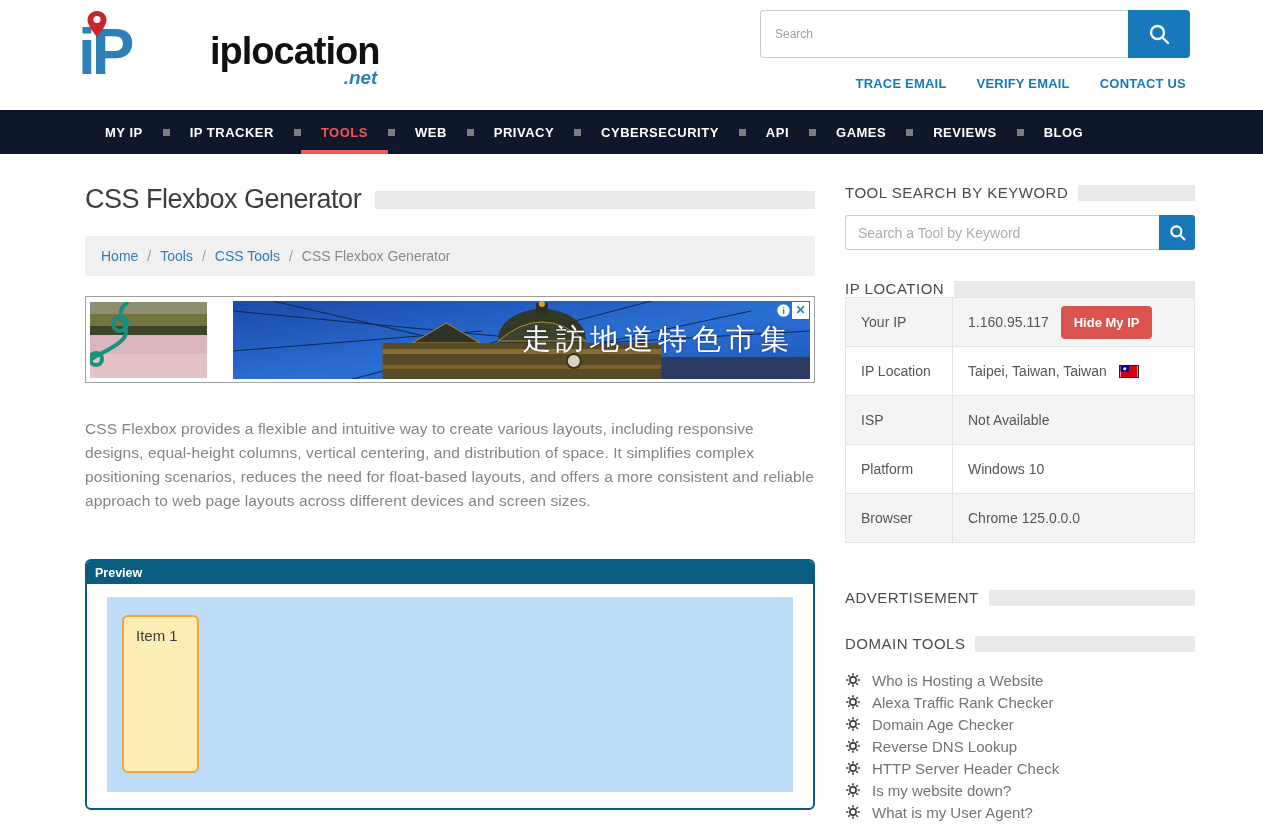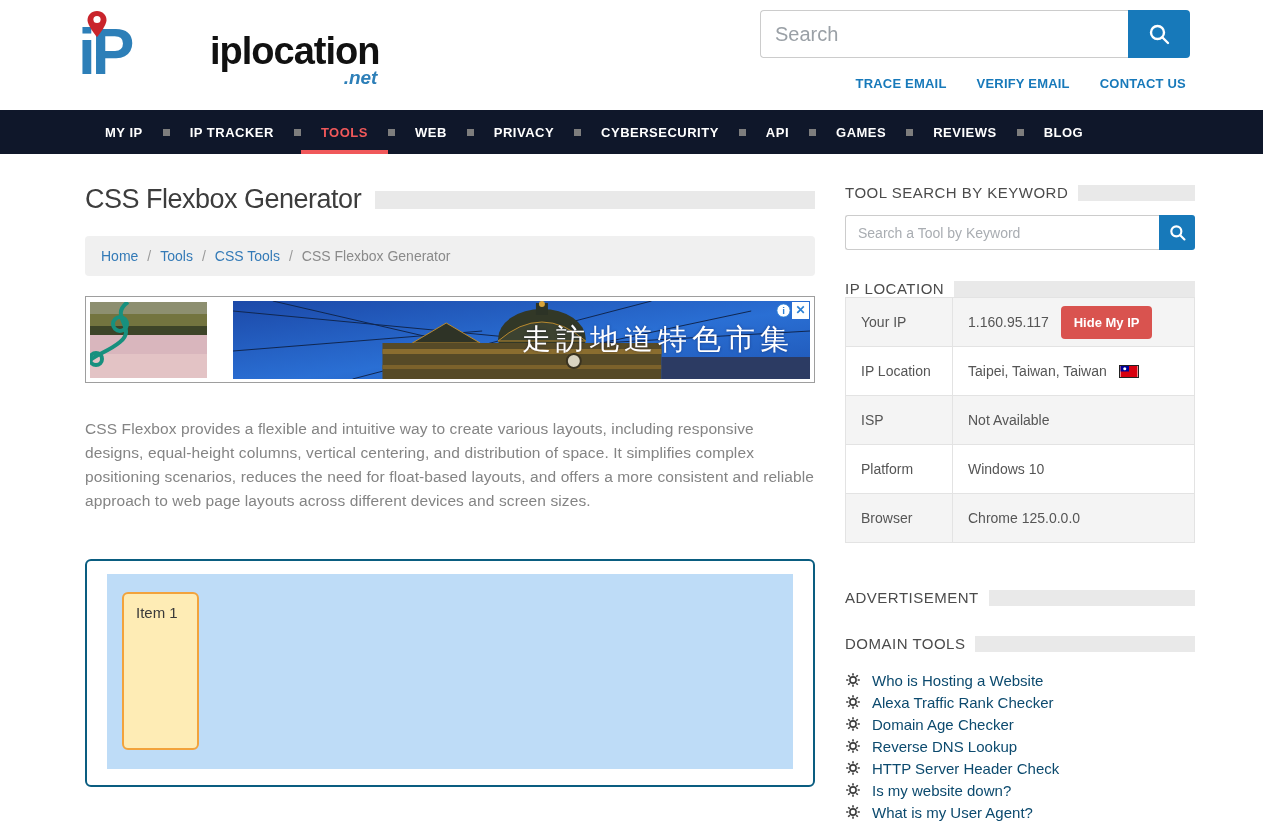--- a/index.html
+++ b/index.html
@@ -12,21 +12,21 @@
   .logo { position:absolute; left:78px; top:12px; display:flex; align-items:flex-start; cursor:pointer; }
   .logo-mark { position:relative; width:130px; height:80px; }
   .mark-text { font-size:64px; font-weight:bold; color:#2d7fb8; letter-spacing:-4px; line-height:80px; }
   .pin { position:absolute; left:8px; top:-2px; }
   .logo-text { position:relative; margin-left:2px; margin-top:18px; }
   .logo-word { font-size:38px; font-weight:bold; color:#111; letter-spacing:-1px; }
   .logo-tld { position:absolute; right:2px; bottom:-16px; font-size:19px; font-weight:bold; color:#2d7fb8;font-style:italic; }
 
   .header-search { position:absolute; top:10px; right:73px; display:flex; }
   .header-search input { width:368px; height:48px; border:1px solid #ccc; border-right:none;
-     border-radius:4px 0 0 4px; padding:0 14px; font-size:20px; color:#14532d; outline:none; }
+     border-radius:4px 0 0 4px; padding:0 14px; font-size:12px; color:#14532d; outline:none; }
   .header-search input::placeholder { color:#9aa0a6; }
   .search-btn { width:62px; height:48px; background:#1779ba; border:none; border-radius:0 4px 4px 0;
      display:flex; align-items:center; justify-content:center; cursor:pointer; }
   .header-links { position:absolute; top:76px; right:77px; display:flex; gap:30px; }
   .header-links a { font-size:13px; font-weight:bold; color:#1779ba; text-decoration:none; letter-spacing:0.2px; }
 
   
   .nav { height:44px; background:#0f172a; display:flex; align-items:stretch; padding-left:85px; }
   .nav-item { display:flex; align-items:center; padding:0 20px; font-size:13px; font-weight:bold;
      color:#fff; letter-spacing:0.5px; cursor:pointer; border-bottom:4px solid transparent; border-top:4px solid transparent; }
@@ -91,21 +91,21 @@
   .ip-table tr:nth-child(even) { background:#fff; }
   .ip-table td.lbl { width:107px; }
   .ip-row-flex { display:flex; align-items:center; gap:12px; }
   .hide-ip-btn { background:#d9534f; color:#fff; border:none; border-radius:4px; font-size:13px; font-weight:bold;
      padding:9px 13px; cursor:pointer; }
   .flag { display:inline-block; vertical-align:-1px; border:1px solid #222; }
 
   .adv-heading { margin-top:46px; }
   .dt-heading { margin-top:29px; }
   .tool-list { margin-top:17px; list-style:none; }
-  .tool-list li { display:flex; align-items:center; gap:11px; height:22px; font-size:15px; color:#0c4a6e; cursor:pointer; }
+  .tool-list li { display:flex; align-items:center; gap:11px; height:22px; font-size:15px; color:#737373; cursor:pointer; }
   .gear { flex:none; }
 </style>
 </head>
 <body>
 
 <div class="page">
 
   <div class="header">
     <div class="logo">
       <div class="logo-mark">
@@ -225,20 +225,21 @@
           <div class="ad-ctrl">
             <span class="ad-info">i</span>
             <span class="ad-close">✕</span>
           </div>
         </div>
       </div>
 
       <p class="description">CSS Flexbox provides a flexible and intuitive way to create various layouts, including responsive designs, equal-height columns, vertical centering, and distribution of space. It simplifies complex positioning scenarios, reduces the need for float-based layouts, and offers a more consistent and reliable approach to web page layouts across different devices and screen sizes.</p>
 
       <div class="preview-panel">
+        <div class="preview-header">Preview</div>
         <div class="preview-body">
           <div class="flex-container">
             <div class="flex-item">Item 1</div>
           </div>
         </div>
       </div>
     </div>
 
     <div class="side-col">
 

